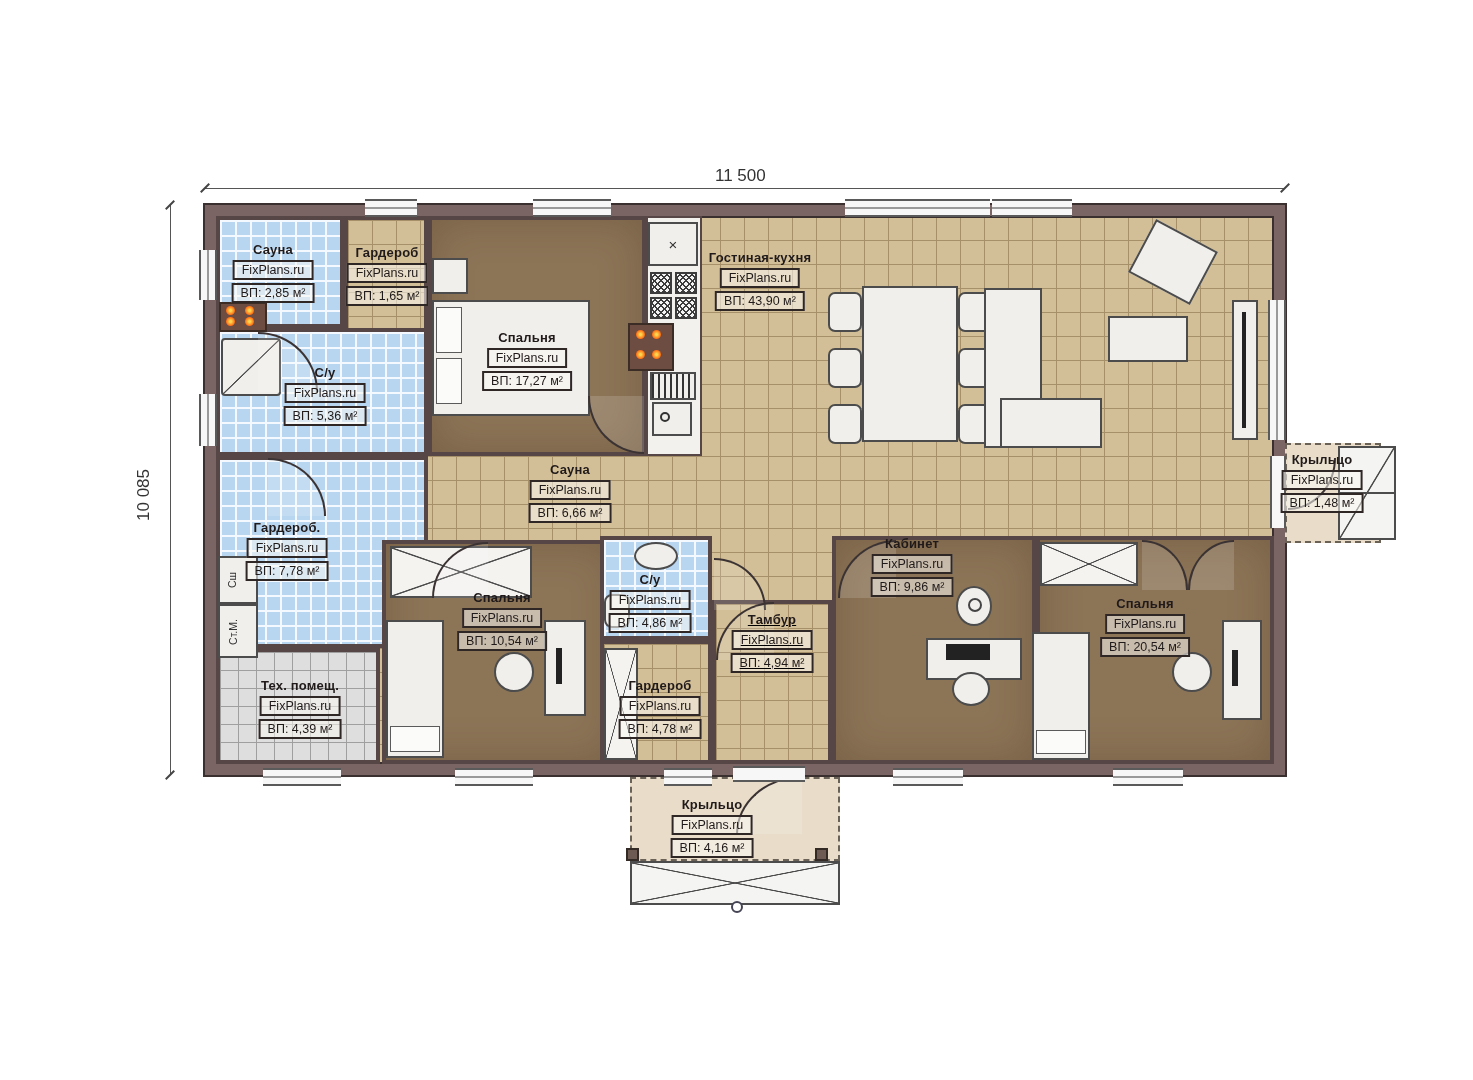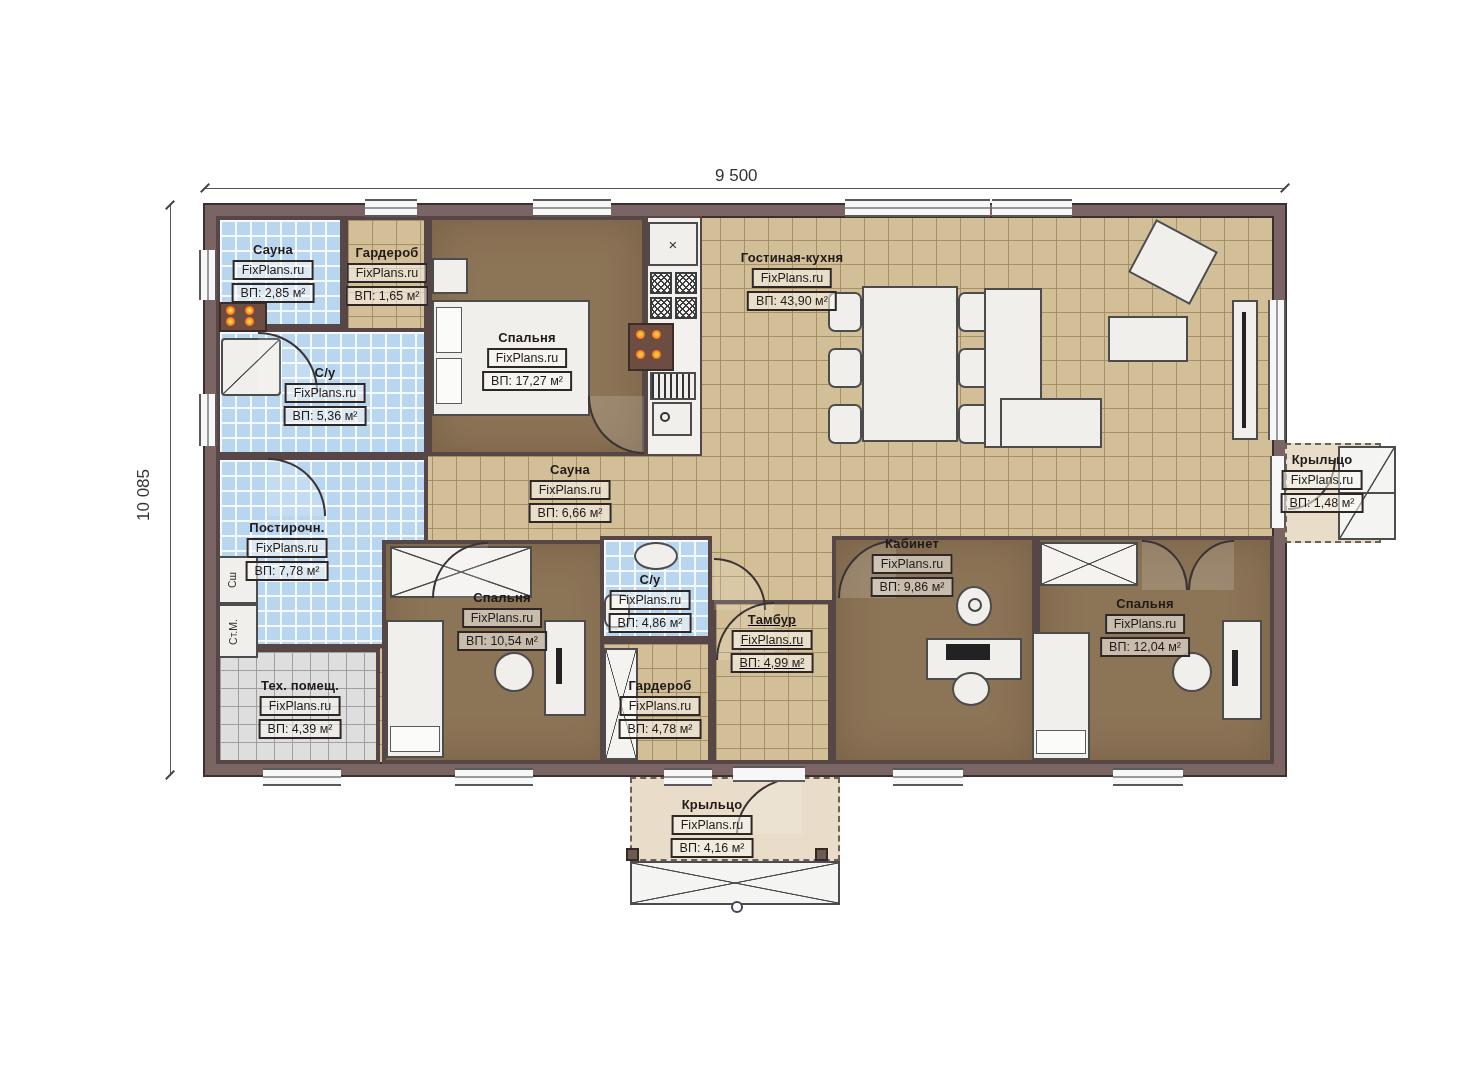--- a/index.html
+++ b/index.html
@@ -87,21 +87,21 @@
   .tick{position:absolute;width:12px;height:2px;background:#444;transform:rotate(-45deg);z-index:4;}
   .applab{position:absolute;font-size:10.5px;color:#333;transform:rotate(-90deg);transform-origin:center;z-index:22;white-space:nowrap;}
   .appbox{position:absolute;box-sizing:border-box;background:#f0efec;border:2px solid #4c4c4c;z-index:21;}
 </style>
 </head>
 <body>
 
 <div class="dim-line" style="left:205px;top:188px;width:1080px;height:1px;"></div>
 <div class="tick" style="left:199px;top:187px;"></div>
 <div class="tick" style="left:1279px;top:187px;"></div>
-<div class="dim-text" style="left:715px;top:166px;">9 500</div>
+<div class="dim-text" style="left:715px;top:166px;">11 500</div>
 
 <div class="dim-line" style="left:170px;top:205px;width:1px;height:570px;"></div>
 <div class="tick" style="left:164px;top:204px;"></div>
 <div class="tick" style="left:164px;top:774px;"></div>
 <div class="dim-text" style="left:118px;top:485px;transform:rotate(-90deg);">10 085</div>
 
 <div class="porch" style="left:1285px;top:443px;width:96px;height:100px;"></div>
 <div class="steps diag" style="left:1338px;top:446px;width:58px;height:94px;background-image:linear-gradient(#4c4c4c 0,#4c4c4c 0),linear-gradient(to bottom right,transparent 48.8%,#4c4c4c 49.6%,#4c4c4c 50.4%,transparent 51.2%);background-size:100% 2px,100% 100%;background-position:0 50%;background-repeat:no-repeat;"></div>
 <div class="arc arc-br" style="left:1288px;top:458px;width:48px;height:52px;"></div>
 
@@ -233,64 +233,64 @@
 <div class="rlabel" style="left:387px;top:245px;">
   <div class="rname">Гардероб</div>
   <div class="rbox">FixPlans.ru</div>
   <div class="rbox">ВП: 1,65 м²</div>
 </div>
 <div class="rlabel" style="left:527px;top:330px;">
   <div class="rname">Спальня</div>
   <div class="rbox">FixPlans.ru</div>
   <div class="rbox">ВП: 17,27 м²</div>
 </div>
-<div class="rlabel" style="left:792px;top:250px;">
+<div class="rlabel" style="left:760px;top:250px;">
   <div class="rname">Гостиная-кухня</div>
   <div class="rbox">FixPlans.ru</div>
   <div class="rbox">ВП: 43,90 м²</div>
 </div>
 <div class="rlabel" style="left:325px;top:365px;">
   <div class="rname">С/у</div>
   <div class="rbox">FixPlans.ru</div>
   <div class="rbox">ВП: 5,36 м²</div>
 </div>
 <div class="rlabel" style="left:570px;top:462px;">
   <div class="rname">Сауна</div>
   <div class="rbox">FixPlans.ru</div>
   <div class="rbox">ВП: 6,66 м²</div>
 </div>
 <div class="rlabel" style="left:287px;top:520px;">
-  <div class="rname">Постирочн.</div>
+  <div class="rname">Гардероб.</div>
   <div class="rbox">FixPlans.ru</div>
   <div class="rbox">ВП: 7,78 м²</div>
 </div>
 <div class="rlabel" style="left:502px;top:590px;">
   <div class="rname">Спальня</div>
   <div class="rbox">FixPlans.ru</div>
   <div class="rbox">ВП: 10,54 м²</div>
 </div>
 <div class="rlabel" style="left:650px;top:572px;">
   <div class="rname">С/у</div>
   <div class="rbox">FixPlans.ru</div>
   <div class="rbox">ВП: 4,86 м²</div>
 </div>
 <div class="rlabel" style="left:772px;top:612px;text-decoration:underline;">
   <div class="rname">Тамбур</div>
   <div class="rbox">FixPlans.ru</div>
-  <div class="rbox">ВП: 4,99 м²</div>
+  <div class="rbox">ВП: 4,94 м²</div>
 </div>
 <div class="rlabel" style="left:912px;top:536px;">
   <div class="rname">Кабинет</div>
   <div class="rbox">FixPlans.ru</div>
   <div class="rbox">ВП: 9,86 м²</div>
 </div>
 <div class="rlabel" style="left:1145px;top:596px;">
   <div class="rname">Спальня</div>
   <div class="rbox">FixPlans.ru</div>
-  <div class="rbox">ВП: 12,04 м²</div>
+  <div class="rbox">ВП: 20,54 м²</div>
 </div>
 <div class="rlabel" style="left:300px;top:678px;">
   <div class="rname">Тех. помещ.</div>
   <div class="rbox">FixPlans.ru</div>
   <div class="rbox">ВП: 4,39 м²</div>
 </div>
 <div class="rlabel" style="left:660px;top:678px;">
   <div class="rname">Гардероб</div>
   <div class="rbox">FixPlans.ru</div>
   <div class="rbox">ВП: 4,78 м²</div>

